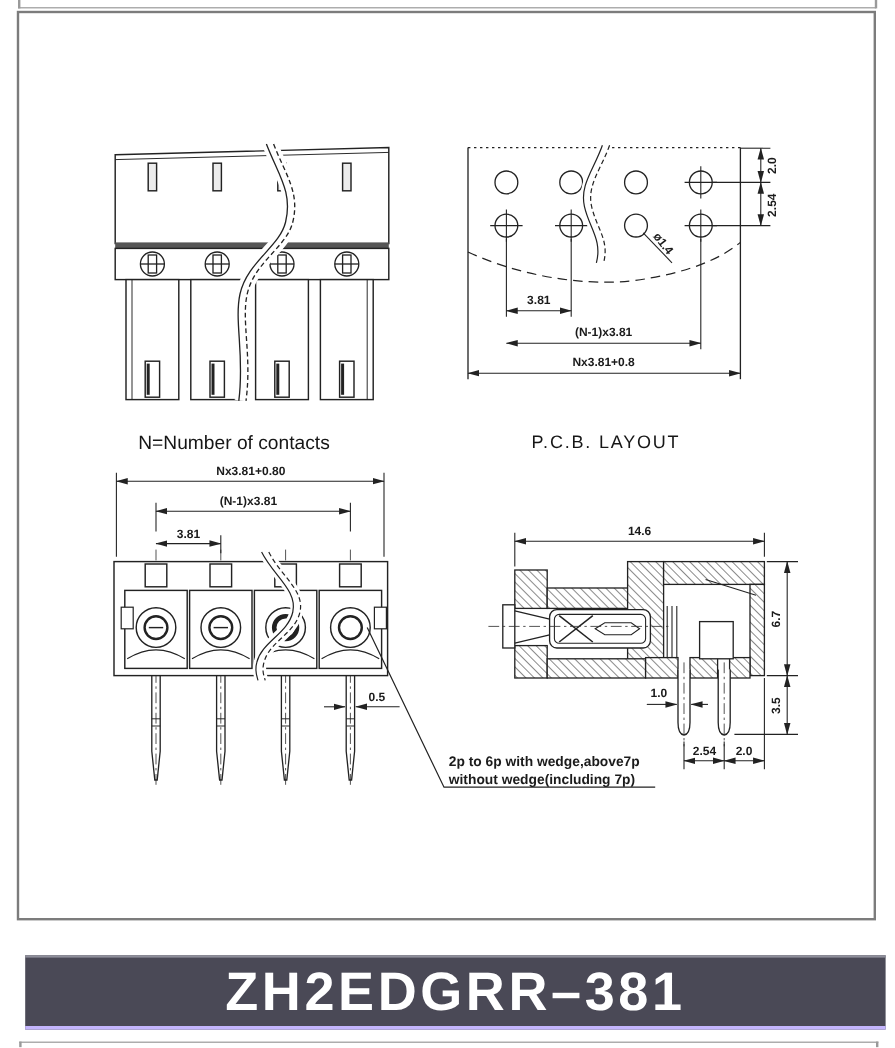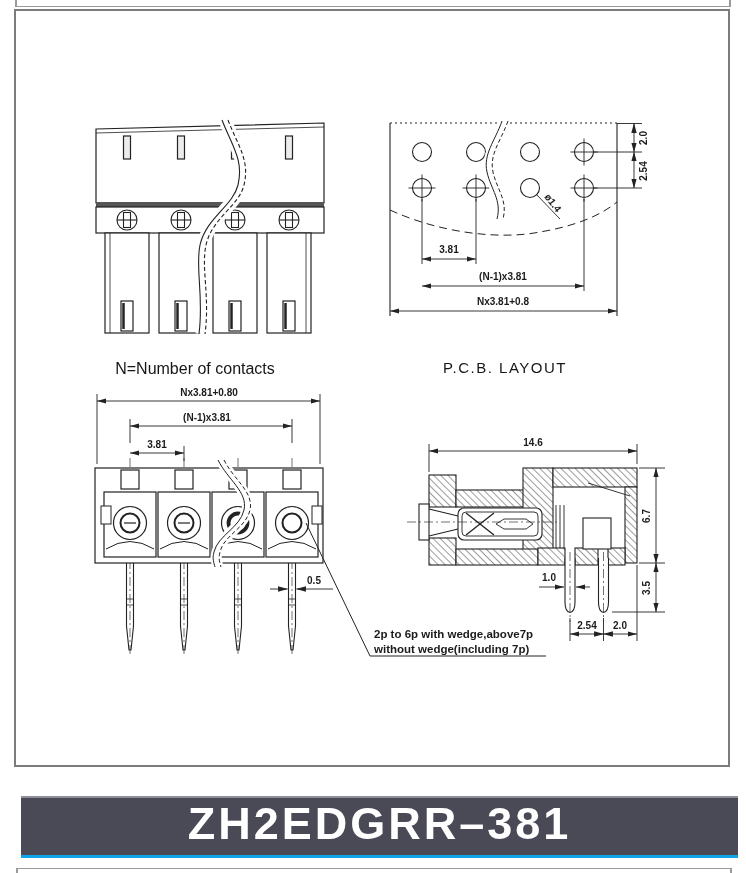--- a/index.html
+++ b/index.html
@@ -8,22 +8,22 @@
   .prev-frame-line{position:absolute;left:15px;top:6px;width:715px;height:1px;background:#9a9a9a;}
   .prev-frame-stub-l{position:absolute;left:15px;top:0;width:2px;height:7px;background:#9a9a9a;}
   .prev-frame-stub-r{position:absolute;left:729px;top:0;width:2px;height:7px;background:#9a9a9a;}
   .main-frame{position:absolute;left:14px;top:9px;width:712px;height:754px;
               border:2px solid #7c7c7c;background:#ffffff;}
   .next-frame-line{position:absolute;left:16px;top:868px;width:716px;height:1px;background:#9a9a9a;}
   .next-frame-stub-l{position:absolute;left:16px;top:868px;width:2px;height:5px;background:#9a9a9a;}
   .next-frame-stub-r{position:absolute;left:730px;top:868px;width:2px;height:5px;background:#9a9a9a;}
   svg.drawing{position:absolute;left:0;top:0;}
   .banner{position:absolute;left:21px;top:796px;width:717px;height:62px;background:#4a4956;
-          border-top:2px solid #8f8f9b;border-bottom:3px solid #0ea5e9;
-          display:flex;justify-content:center;box-sizing:border-box;}
+          border-top:2px solid #8f8f9b;border-bottom:3px solid #c4b5fd;
+          display:flex;align-items:center;justify-content:center;box-sizing:border-box;}
   .banner span{color:#ffffff;font-size:45px;font-weight:700;letter-spacing:3px;
                font-family:"Liberation Sans",sans-serif;}
   
   .dim{font-family:"Liberation Sans",sans-serif;font-size:10px;font-weight:600;fill:#1b1b1b;}
   .note{font-family:"Liberation Sans",sans-serif;font-size:11.5px;font-weight:600;fill:#1b1b1b;}
   .cap{font-family:"Liberation Sans",sans-serif;font-size:16px;font-weight:500;fill:#161616;}
   .cap2{font-family:"Liberation Sans",sans-serif;font-size:15px;font-weight:500;fill:#161616;letter-spacing:1.5px;}
 </style>
 </head>
 <body>

